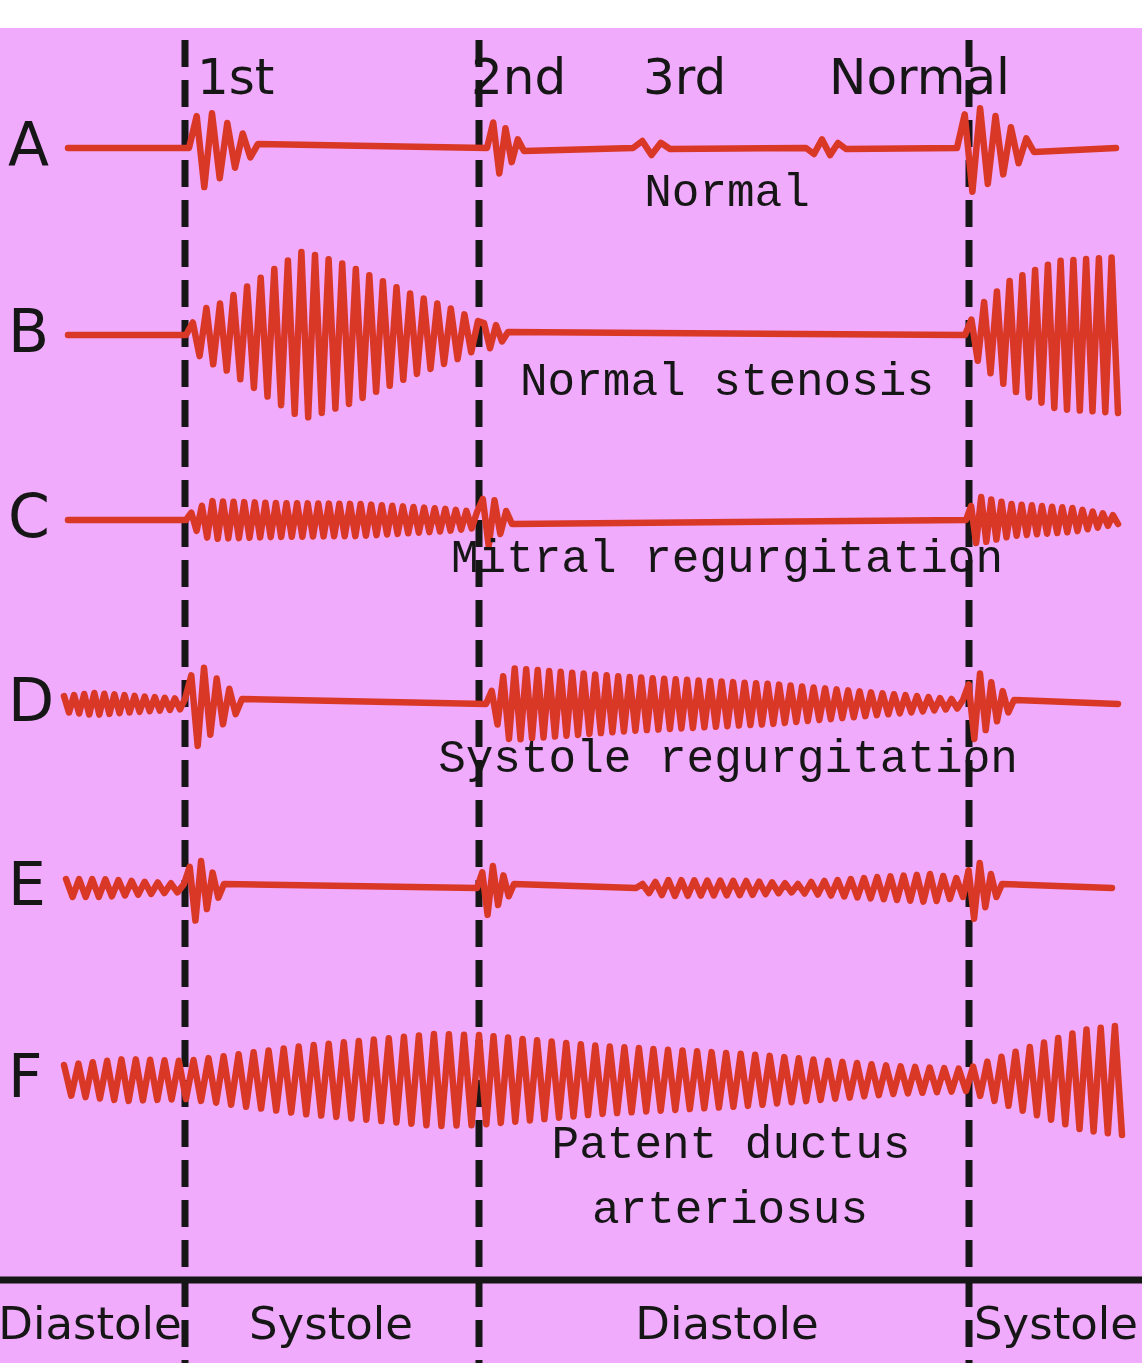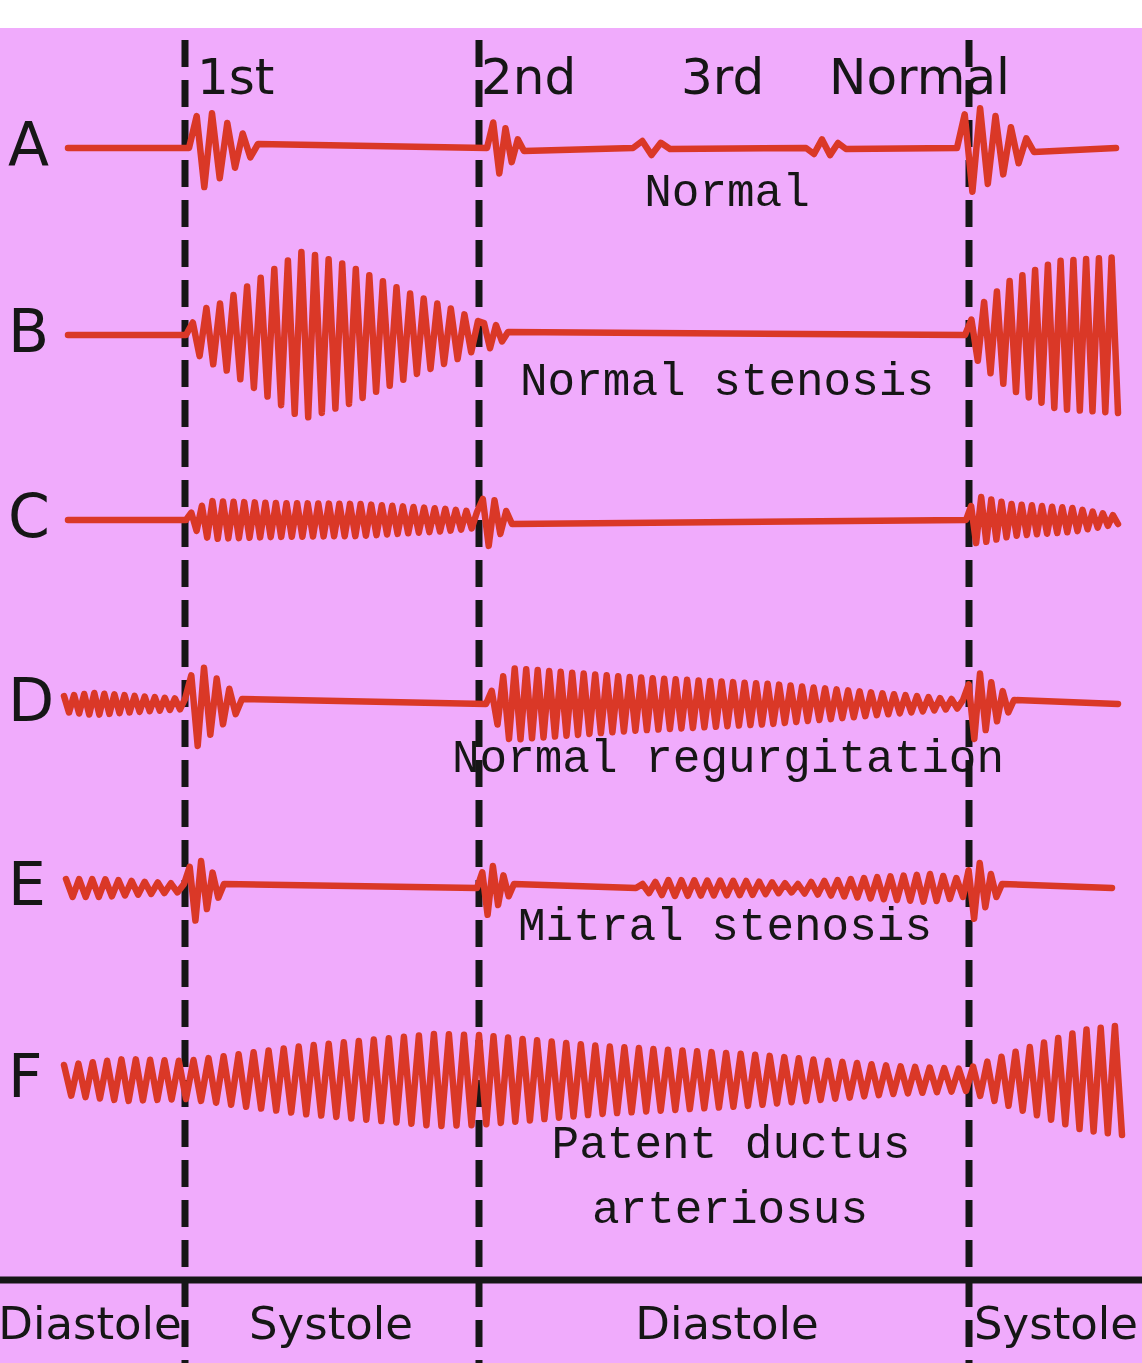--- a/index.html
+++ b/index.html
@@ -24,35 +24,35 @@
       <line x1="0" x2="1142" y1="1252" y2="1252" stroke="#161616" stroke-width="7"></line>
       <path d="M68.0 120.0L189.0 120.0L196.7 88.1L204.3 159.1L212.0 85.3L219.7 150.2L227.3 95.0L235.0 139.8L242.7 105.5L250.3 129.3L258.0 116.0L487.0 120.0L493.2 94.5L499.3 145.4L505.5 100.3L511.7 134.1L517.8 111.4L524.0 123.0L633.0 120.0L642.3 113.0L651.5 127.0L660.8 114.8L670.0 121.0L806.0 120.0L814.0 126.0L822.0 111.4L830.0 127.1L838.0 115.0L846.0 121.0L957.0 120.0L964.7 86.3L972.4 163.7L980.1 80.2L987.8 155.9L995.5 88.0L1003.2 146.4L1010.9 99.2L1018.6 135.2L1026.3 110.4L1034.0 124.0L1116.0 120.0" fill="none" stroke="#da3827" stroke-width="6.5" stroke-linejoin="round" stroke-linecap="round"></path>
       <path d="M68.0 307.0L186.0 307.0L192.8 294.5L199.6 328.1L206.4 280.0L213.2 336.3L220.0 275.4L226.7 342.6L233.5 267.1L240.3 351.3L247.1 258.4L253.9 359.9L260.7 249.8L267.5 368.5L274.3 241.1L281.1 377.2L287.9 232.5L294.7 385.8L301.4 223.9L308.2 389.3L315.0 226.9L321.8 384.9L328.6 231.2L335.4 380.6L342.2 235.6L349.0 375.9L355.8 241.1L362.6 369.9L369.3 247.2L376.1 363.8L382.9 253.2L389.7 357.7L396.5 259.3L403.3 351.7L410.1 265.4L416.9 345.9L423.7 270.6L430.5 340.9L437.3 275.6L444.0 335.9L450.8 280.5L457.6 331.0L464.4 286.4L471.2 324.3L478.0 293.0L484.0 295.0L490.0 320.3L496.0 297.1L502.0 313.4L508.0 304.0L965.0 307.0L971.4 291.6L977.8 332.8L984.1 273.9L990.5 345.3L996.9 263.5L1003.3 355.8L1009.6 253.0L1016.0 364.1L1022.4 247.3L1028.8 369.4L1035.1 242.0L1041.5 374.7L1047.9 236.7L1054.3 379.9L1060.6 232.8L1067.0 381.7L1073.4 231.9L1079.8 382.5L1086.1 231.1L1092.5 383.3L1098.9 230.3L1105.3 384.2L1111.6 229.4L1118.0 385.0" fill="none" stroke="#da3827" stroke-width="6.5" stroke-linejoin="round" stroke-linecap="round"></path>
       <path d="M68.0 492.0L186.0 492.0L191.3 484.6L196.6 502.8L201.9 477.8L207.2 509.6L212.5 473.1L217.7 510.7L223.0 473.4L228.3 510.4L233.6 473.8L238.9 510.1L244.2 474.1L249.5 509.7L254.8 474.4L260.1 509.4L265.4 474.8L270.7 509.1L275.9 475.0L281.2 508.9L286.5 475.2L291.8 508.8L297.1 475.3L302.4 508.7L307.7 475.4L313.0 508.5L318.3 475.5L323.6 508.4L328.9 475.6L334.1 508.3L339.4 475.8L344.7 508.2L350.0 475.9L355.3 508.1L360.6 476.0L365.9 507.7L371.2 476.6L376.5 507.1L381.8 477.2L387.1 506.5L392.3 477.8L397.6 505.9L402.9 478.4L408.2 505.3L413.5 479.0L418.8 504.7L424.1 479.6L429.4 504.1L434.7 480.2L440.0 503.5L445.3 480.8L450.5 502.7L455.8 481.8L461.1 501.6L466.4 482.9L471.7 500.5L477.0 484.0L482.8 471.0L488.7 517.9L494.5 472.3L500.3 506.0L506.2 483.0L512.0 496.0L966.0 492.0L971.1 478.0L976.1 515.1L981.2 469.0L986.3 513.8L991.3 471.4L996.4 511.5L1001.5 473.7L1006.5 509.2L1011.6 476.0L1016.7 507.7L1021.7 476.7L1026.8 507.0L1031.9 477.3L1036.9 506.3L1042.0 478.0L1047.1 505.7L1052.1 478.7L1057.2 505.0L1062.3 479.3L1067.3 504.3L1072.4 480.0L1077.5 503.1L1082.5 481.8L1087.6 501.3L1092.7 483.6L1097.7 499.6L1102.8 485.3L1107.9 497.8L1112.9 487.1L1118.0 496.0" fill="none" stroke="#da3827" stroke-width="6.5" stroke-linejoin="round" stroke-linecap="round"></path>
       <path d="M64.0 668.0L69.0 684.5L74.1 667.0L79.1 685.5L84.2 666.0L89.2 686.5L94.3 665.0L99.3 686.6L104.3 665.7L109.4 685.9L114.4 666.4L119.5 685.2L124.5 667.1L129.5 684.5L134.6 667.9L139.6 683.8L144.7 668.5L149.7 683.2L154.8 669.1L159.8 682.6L164.8 669.8L169.9 681.9L174.9 670.4L180.0 681.3L185.0 671.0L191.3 647.3L197.7 717.9L204.0 639.7L210.3 706.8L216.7 650.6L223.0 696.3L229.3 660.8L235.7 686.1L242.0 671.0L486.0 676.0L491.7 662.8L497.5 696.5L503.2 648.3L509.0 710.9L514.7 640.4L520.5 711.2L526.2 641.2L532.0 710.3L537.7 642.1L543.5 709.5L549.2 643.0L555.0 708.6L560.7 643.8L566.5 707.7L572.2 644.7L578.0 706.9L583.7 645.6L589.4 706.0L595.2 646.4L600.9 705.1L606.7 647.3L612.4 704.3L618.2 648.2L623.9 703.4L629.7 649.0L635.4 702.7L641.2 649.6L646.9 702.1L652.7 650.2L658.4 701.6L664.2 650.7L669.9 701.0L675.7 651.3L681.4 700.4L687.1 651.8L692.9 699.9L698.6 652.4L704.4 699.3L710.1 653.0L715.9 698.8L721.6 653.5L727.4 698.2L733.1 654.1L738.9 697.6L744.6 654.7L750.4 697.1L756.1 655.2L761.9 696.5L767.6 655.8L773.3 695.9L779.1 656.6L784.8 694.9L790.6 657.5L796.3 694.0L802.1 658.5L807.8 693.0L813.6 659.5L819.3 692.0L825.1 660.4L830.8 691.1L836.6 661.4L842.3 690.1L848.1 662.4L853.8 689.2L859.6 663.3L865.3 688.2L871.0 664.3L876.8 687.2L882.5 665.3L888.3 686.3L894.0 666.2L899.8 685.3L905.5 667.2L911.3 684.3L917.0 668.1L922.8 683.4L928.5 669.1L934.3 682.4L940.0 670.1L945.8 681.4L951.5 671.0L957.3 680.5L963.0 672.0L968.7 656.3L974.3 710.9L980.0 645.5L985.7 702.1L991.3 654.2L997.0 693.3L1002.7 663.1L1008.3 684.4L1014.0 672.0L1118.0 676.0" fill="none" stroke="#da3827" stroke-width="6.5" stroke-linejoin="round" stroke-linecap="round"></path>
       <path d="M66.0 851.0L72.6 869.0L79.1 851.0L85.7 869.0L92.2 851.0L98.8 869.0L105.3 851.3L111.9 868.3L118.4 852.1L125.0 867.5L131.6 852.9L138.1 866.7L144.7 853.8L151.2 865.9L157.8 854.5L164.3 865.1L170.9 855.3L177.4 864.4L184.0 856.0L189.7 838.9L195.4 892.6L201.1 833.1L206.9 881.1L212.6 844.6L218.3 869.7L224.0 856.0L477.0 860.0L482.3 844.3L487.6 886.8L492.9 838.1L498.1 877.0L503.4 847.4L508.7 868.3L514.0 856.0L636.0 860.0L642.5 856.0L649.0 865.0L655.4 854.0L661.9 867.0L668.4 852.0L674.9 867.9L681.4 852.2L687.8 867.8L694.3 852.3L700.8 867.6L707.3 852.5L713.8 867.4L720.2 852.6L726.7 867.3L733.2 852.8L739.7 867.1L746.2 853.0L752.6 866.8L759.1 853.6L765.6 866.0L772.1 854.4L778.6 865.2L785.0 855.2L791.5 864.4L798.0 856.0L804.6 865.5L811.2 854.0L817.8 866.5L824.4 853.0L831.0 867.5L837.6 852.0L844.2 868.5L850.8 851.0L857.4 869.5L864.0 850.0L870.6 870.4L877.2 849.2L883.8 871.2L890.4 848.4L897.0 872.0L903.6 847.6L910.2 872.8L916.8 846.8L923.4 873.6L930.0 846.0L936.6 873.0L943.2 848.0L949.8 871.0L956.4 850.0L963.0 869.0L968.6 842.2L974.1 890.8L979.7 835.0L985.3 879.2L990.9 846.0L996.4 869.0L1002.0 856.0L1112.0 860.0" fill="none" stroke="#da3827" stroke-width="6.5" stroke-linejoin="round" stroke-linecap="round"></path>
       <path d="M64.0 1037.0L71.2 1067.7L78.4 1035.6L85.5 1069.1L92.7 1034.2L99.9 1070.5L107.1 1032.8L114.2 1071.9L121.4 1031.4L128.6 1072.9L135.8 1031.4L142.9 1072.4L150.1 1031.8L157.3 1071.9L164.5 1032.3L171.6 1071.5L178.8 1032.8L186.0 1071.0L193.5 1032.0L201.0 1072.9L208.5 1030.1L216.1 1074.8L223.6 1028.2L231.1 1076.8L238.6 1026.3L246.1 1078.7L253.6 1024.3L261.1 1080.6L268.6 1022.4L276.2 1082.5L283.7 1020.5L291.2 1084.5L298.7 1018.6L306.2 1086.3L313.7 1017.0L321.2 1087.6L328.7 1015.7L336.3 1089.0L343.8 1014.3L351.3 1090.4L358.8 1012.9L366.3 1091.7L373.8 1011.6L381.3 1093.1L388.8 1010.2L396.4 1094.5L403.9 1008.8L411.4 1095.8L418.9 1007.5L426.4 1097.2L433.9 1006.1L441.4 1097.9L448.9 1006.3L456.5 1097.5L464.0 1006.7L471.5 1097.2L479.0 1007.0L486.3 1096.3L493.5 1008.3L500.8 1095.0L508.1 1009.6L515.3 1093.7L522.6 1010.9L529.9 1092.4L537.1 1012.3L544.4 1091.1L551.7 1013.6L559.0 1089.8L566.2 1014.9L573.5 1088.5L580.8 1016.2L588.0 1087.1L595.3 1017.5L602.6 1085.9L609.8 1018.5L617.1 1085.1L624.4 1019.3L631.6 1084.3L638.9 1020.1L646.2 1083.5L653.4 1020.9L660.7 1082.7L668.0 1021.7L675.3 1081.9L682.5 1022.5L689.8 1081.1L697.1 1023.3L704.3 1080.3L711.6 1024.1L718.9 1079.5L726.1 1024.9L733.4 1078.7L740.7 1025.7L747.9 1077.9L755.2 1026.7L762.5 1076.7L769.7 1027.9L777.0 1075.5L784.3 1029.1L791.6 1074.3L798.8 1030.3L806.1 1073.1L813.4 1031.5L820.6 1071.9L827.9 1032.7L835.2 1070.7L842.4 1033.9L849.7 1069.6L857.0 1035.0L864.2 1068.4L871.5 1036.2L878.8 1067.2L886.0 1037.4L893.3 1066.0L900.6 1038.3L907.9 1065.4L915.1 1038.9L922.4 1064.8L929.7 1039.5L936.9 1064.2L944.2 1040.1L951.5 1063.6L958.7 1040.7L966.0 1063.0L973.1 1038.5L980.2 1067.9L987.3 1033.6L994.4 1072.9L1001.5 1028.7L1008.5 1077.8L1015.6 1023.7L1022.7 1082.7L1029.8 1019.0L1036.9 1087.2L1044.0 1014.5L1051.1 1091.8L1058.2 1010.0L1065.3 1096.3L1072.4 1005.4L1079.5 1100.9L1086.5 1001.5L1093.6 1103.4L1100.7 999.7L1107.8 1105.2L1114.9 997.9L1122.0 1107.0" fill="none" stroke="#da3827" stroke-width="6.5" stroke-linejoin="round" stroke-linecap="round"></path>
     </svg>
 
   <div class="lbl sound-lbl" style="left:197px">1st</div>
-  <div class="lbl sound-lbl" style="left:481px">2nd</div>
-  <div class="lbl sound-lbl" style="left:681px">3rd</div>
+  <div class="lbl sound-lbl" style="left:471px">2nd</div>
+  <div class="lbl sound-lbl" style="left:643px">3rd</div>
   <div class="lbl sound-lbl" style="left:829px">Normal</div>
 
   <div class="lbl row-letter" style="top:86px">A</div>
   <div class="lbl row-letter" style="top:273px">B</div>
   <div class="lbl row-letter" style="top:458px">C</div>
   <div class="lbl row-letter" style="top:642px">D</div>
   <div class="lbl row-letter" style="top:826px">E</div>
   <div class="lbl row-letter" style="top:1018px">F</div>
 
   <div class="lbl cond-lbl" style="left:727px;top:143px">Normal</div>
   <div class="lbl cond-lbl" style="left:727px;top:332px">Normal stenosis</div>
-  <div class="lbl cond-lbl" style="left:728px;top:709px">Normal regurgitation</div>
-  <div class="lbl cond-lbl" style="left:725px;top:877px">Mitral stenosis</div>
+  <div class="lbl cond-lbl" style="left:727px;top:509px">Mitral regurgitation</div>
+  <div class="lbl cond-lbl" style="left:728px;top:709px">Systole regurgitation</div>
   <div class="lbl cond-lbl" style="left:731px;top:1095px">Patent ductus</div>
   <div class="lbl cond-lbl" style="left:730px;top:1160px">arteriosus</div>
 
   <div class="lbl phase-lbl" style="left:90px">Diastole</div>
   <div class="lbl phase-lbl" style="left:331px">Systole</div>
   <div class="lbl phase-lbl" style="left:727px">Diastole</div>
   <div class="lbl phase-lbl" style="left:1056px">Systole</div>
 
 </div>
 

